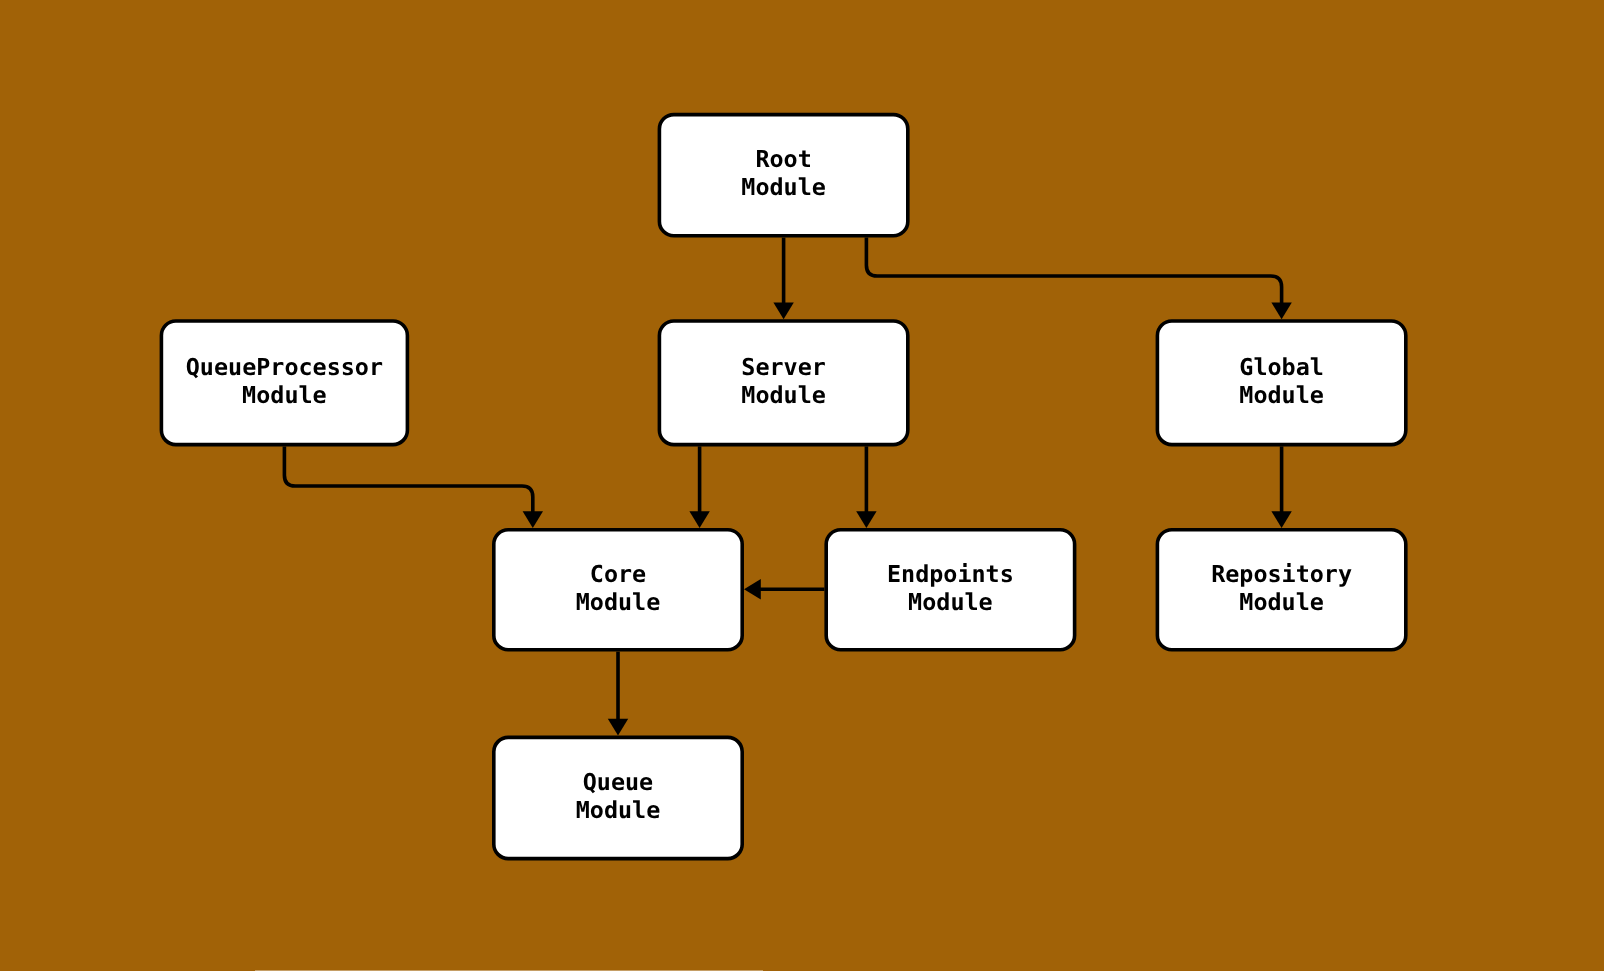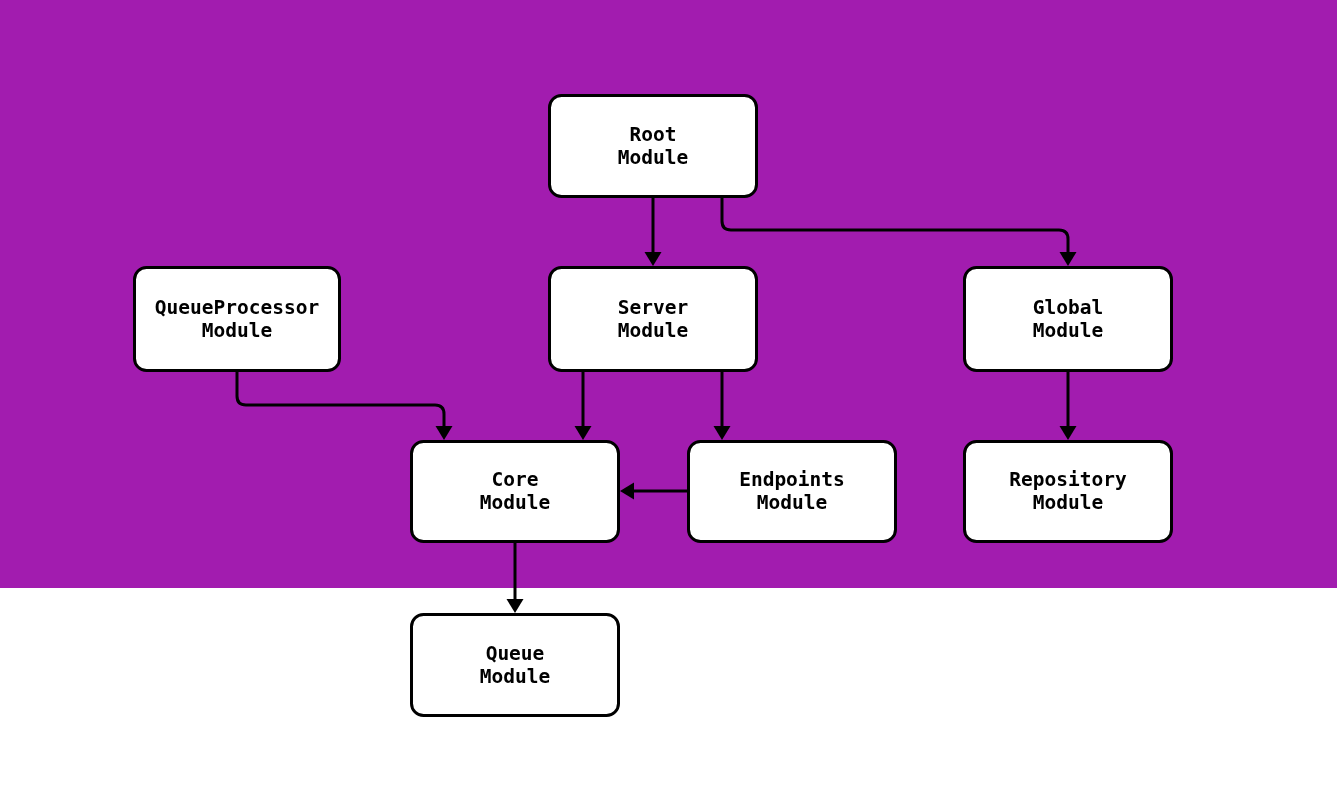--- a/index.html
+++ b/index.html
@@ -10,22 +10,22 @@
   }
   body {
     width: 1337px;
     height: 809px;
     overflow: hidden;
     font-family: "DejaVu Sans Mono", "Liberation Mono", monospace;
   }
   #diagram-canvas {
     position: relative;
     width: 1337px;
-    height: 588px;
-    background: #a21caf;
+    height: 809px;
+    background: #a16207;
   }
   svg.diagram-svg {
     position: absolute;
     top: 0;
     left: 0;
     width: 1337px;
     height: 809px;
     display: block;
   }
   .node-box {

